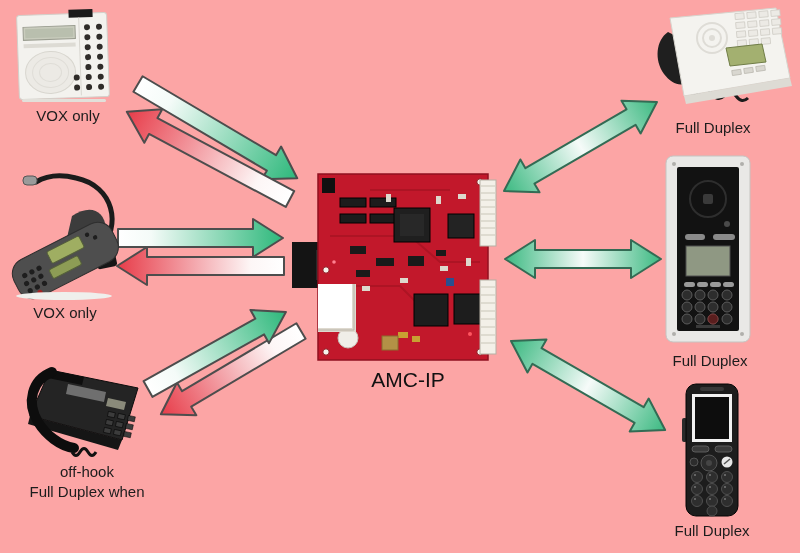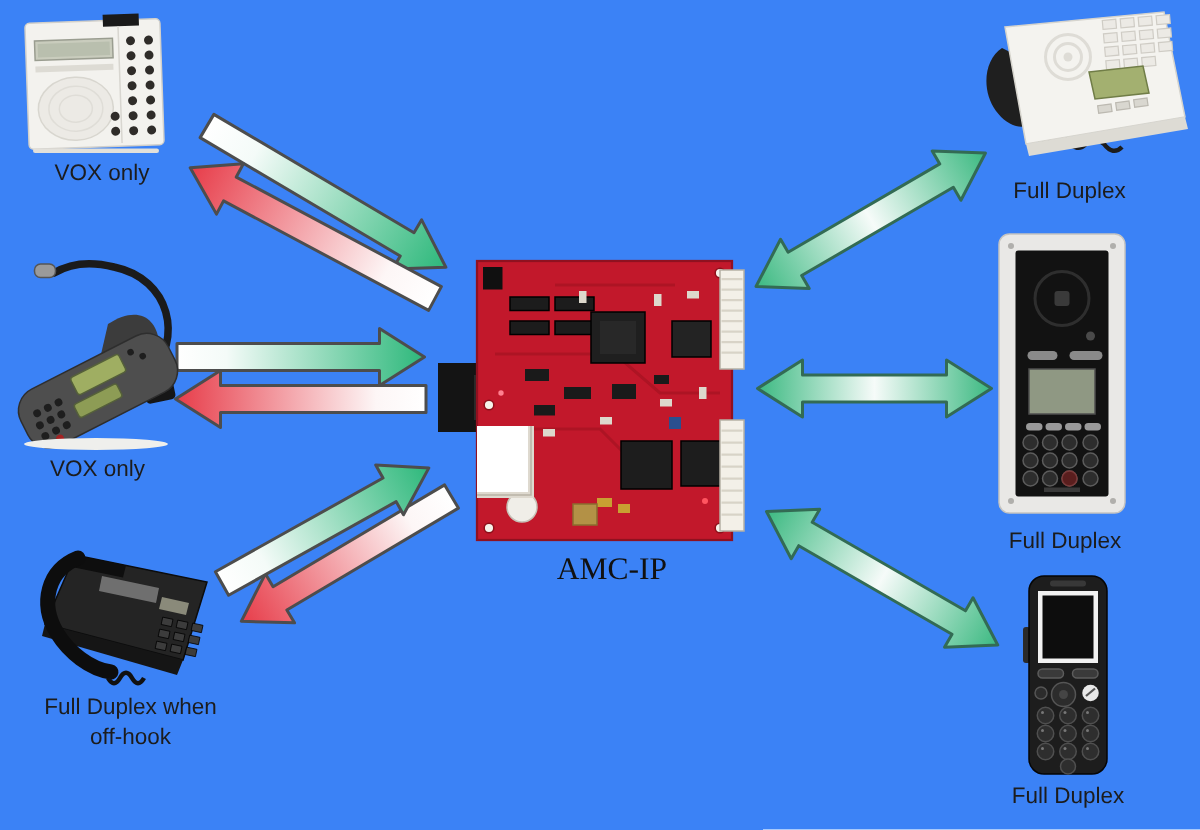--- a/index.html
+++ b/index.html
@@ -1,16 +1,16 @@
 <!DOCTYPE html>
 <html><head>
 <meta charset="utf-8">
 <style>
   html,body{margin:0;padding:0;background:#fff;}
-  .canvas{position:relative;width:800px;height:553px;background:#3b82f6;overflow:hidden;
+  .canvas{position:relative;width:800px;height:553px;background:#fca5a5;overflow:hidden;
           font-family:"Liberation Sans",sans-serif;}
   .layer{position:absolute;left:0;top:0;}
   .device{position:absolute;}
   .lbl{position:absolute;color:#1c1c1c;font-size:15px;line-height:19px;text-align:center;white-space:nowrap;}
   .lbl2{position:absolute;color:#1c1c1c;font-size:15px;line-height:20px;text-align:center;}
   .center-lbl{position:absolute;color:#111;font-size:21px;line-height:27px;text-align:center;}
 </style>
 </head>
 <body>
 
@@ -218,22 +218,22 @@
         <rect x="110" y="66" width="7" height="5" transform="rotate(12 113 68)"></rect>
         <rect x="88" y="70" width="7" height="5" transform="rotate(12 91 72)"></rect>
         <rect x="98" y="72" width="7" height="5" transform="rotate(12 101 74)"></rect>
         <rect x="108" y="74" width="7" height="5" transform="rotate(12 111 76)"></rect>
       </g>
       <path d="M36,14 C16,22 10,44 22,64 C30,77 44,88 58,90" fill="none" stroke="#0d0d0d" stroke-width="10" stroke-linecap="round"></path>
       <path d="M56,94 q4,7 8,0 q4,-7 8,0 q4,7 8,0" fill="none" stroke="#111" stroke-width="3"></path>
     </svg>
   </div>
   <div class="lbl2" style="left:12px;top:462px;width:150px;">
+    <div>off-hook</div>
     <div>Full Duplex when</div>
-    <div>off-hook</div>
   </div>
 
   <div class="device" style="left:634px;top:2px;width:160px;height:114px;">
     <svg width="160" height="114" viewBox="0 0 160 114">
       <path d="M54,86 q6,10 12,4 q6,-6 12,2 q6,8 12,2 q6,-6 12,0 q6,8 12,2" fill="none" stroke="#1c1c1c" stroke-width="3"></path>
       <path d="M34,30 C22,38 20,58 30,72 C36,80 44,84 50,82 L54,64 C46,60 42,48 46,36 Z" fill="#1f1f1f"></path>
       <polygon points="36,16 142,6 156,76 50,94" fill="#f4f3ef" stroke="#d6d4cd"></polygon>
       <polygon points="50,94 156,76 158,84 52,102" fill="#dddbd4"></polygon>
       <circle cx="78" cy="36" r="15" fill="none" stroke="#dedcd6" stroke-width="2"></circle>
       <circle cx="78" cy="36" r="9" fill="none" stroke="#dedcd6" stroke-width="2"></circle>
@@ -339,17 +339,17 @@
           <circle cx="40" cy="107" r="1"></circle>
           <circle cx="55" cy="107" r="1"></circle>
         <circle cx="25" cy="119" r="1"></circle>
           <circle cx="40" cy="119" r="1"></circle>
           <circle cx="55" cy="119" r="1"></circle>
       </g>
     </svg>
   </div>
   <div class="lbl" style="left:647px;top:521px;width:130px;">Full Duplex</div>
 
-  <div class="center-lbl" style="left:318px;top:366px;width:180px;font-family:Liberation Serif, serif;">
+  <div class="center-lbl" style="left:318px;top:366px;width:180px;">
     <div>AMC-IP</div>
   </div>
 
 </div>
 
 </body></html>

